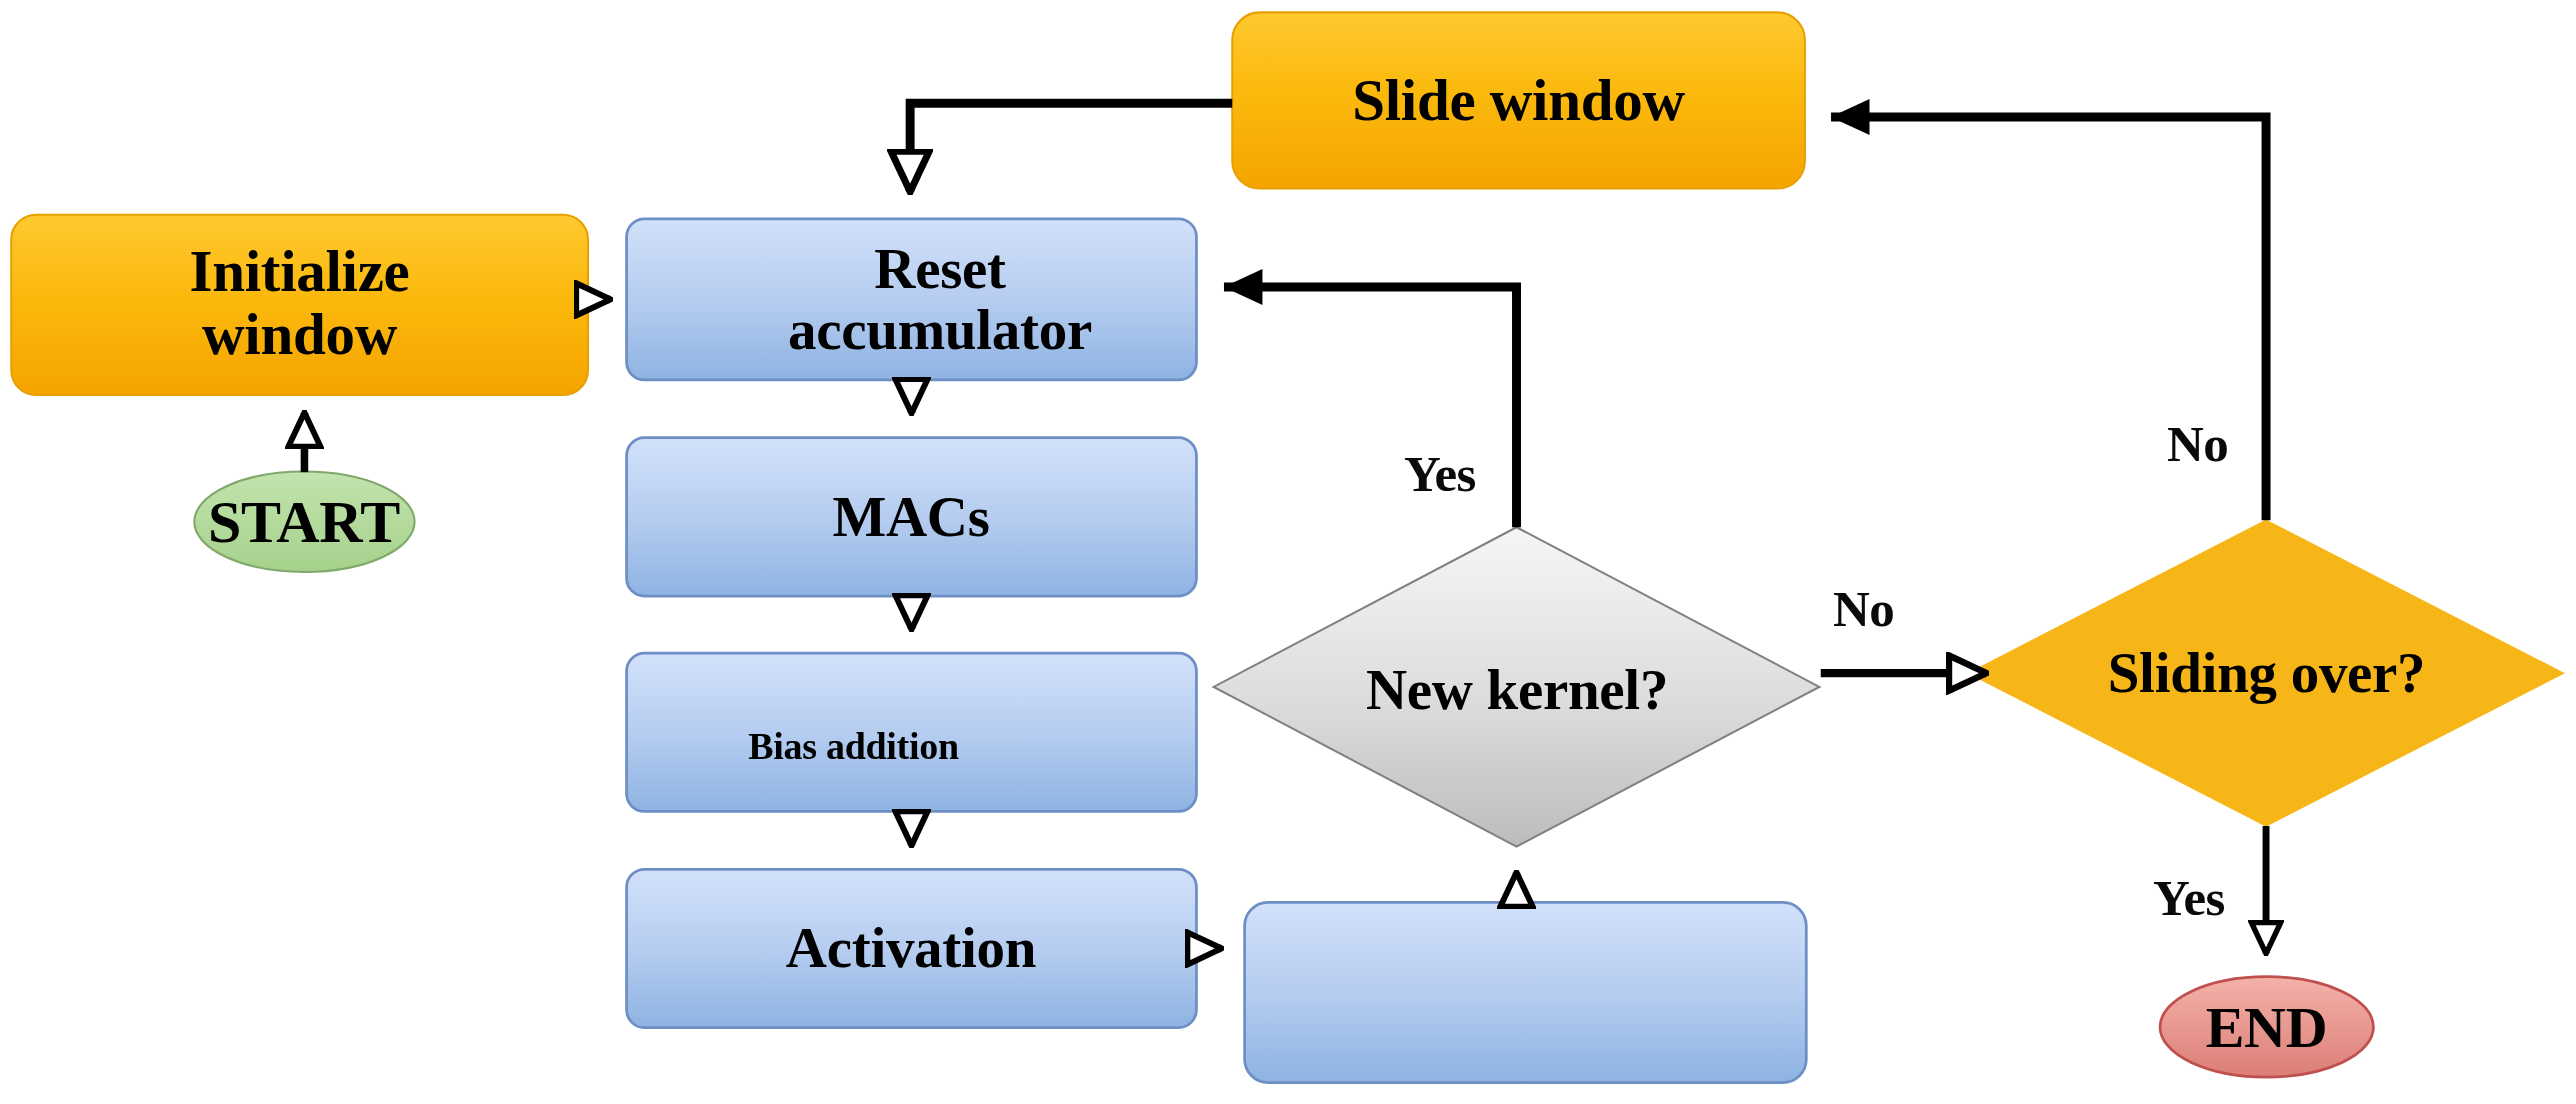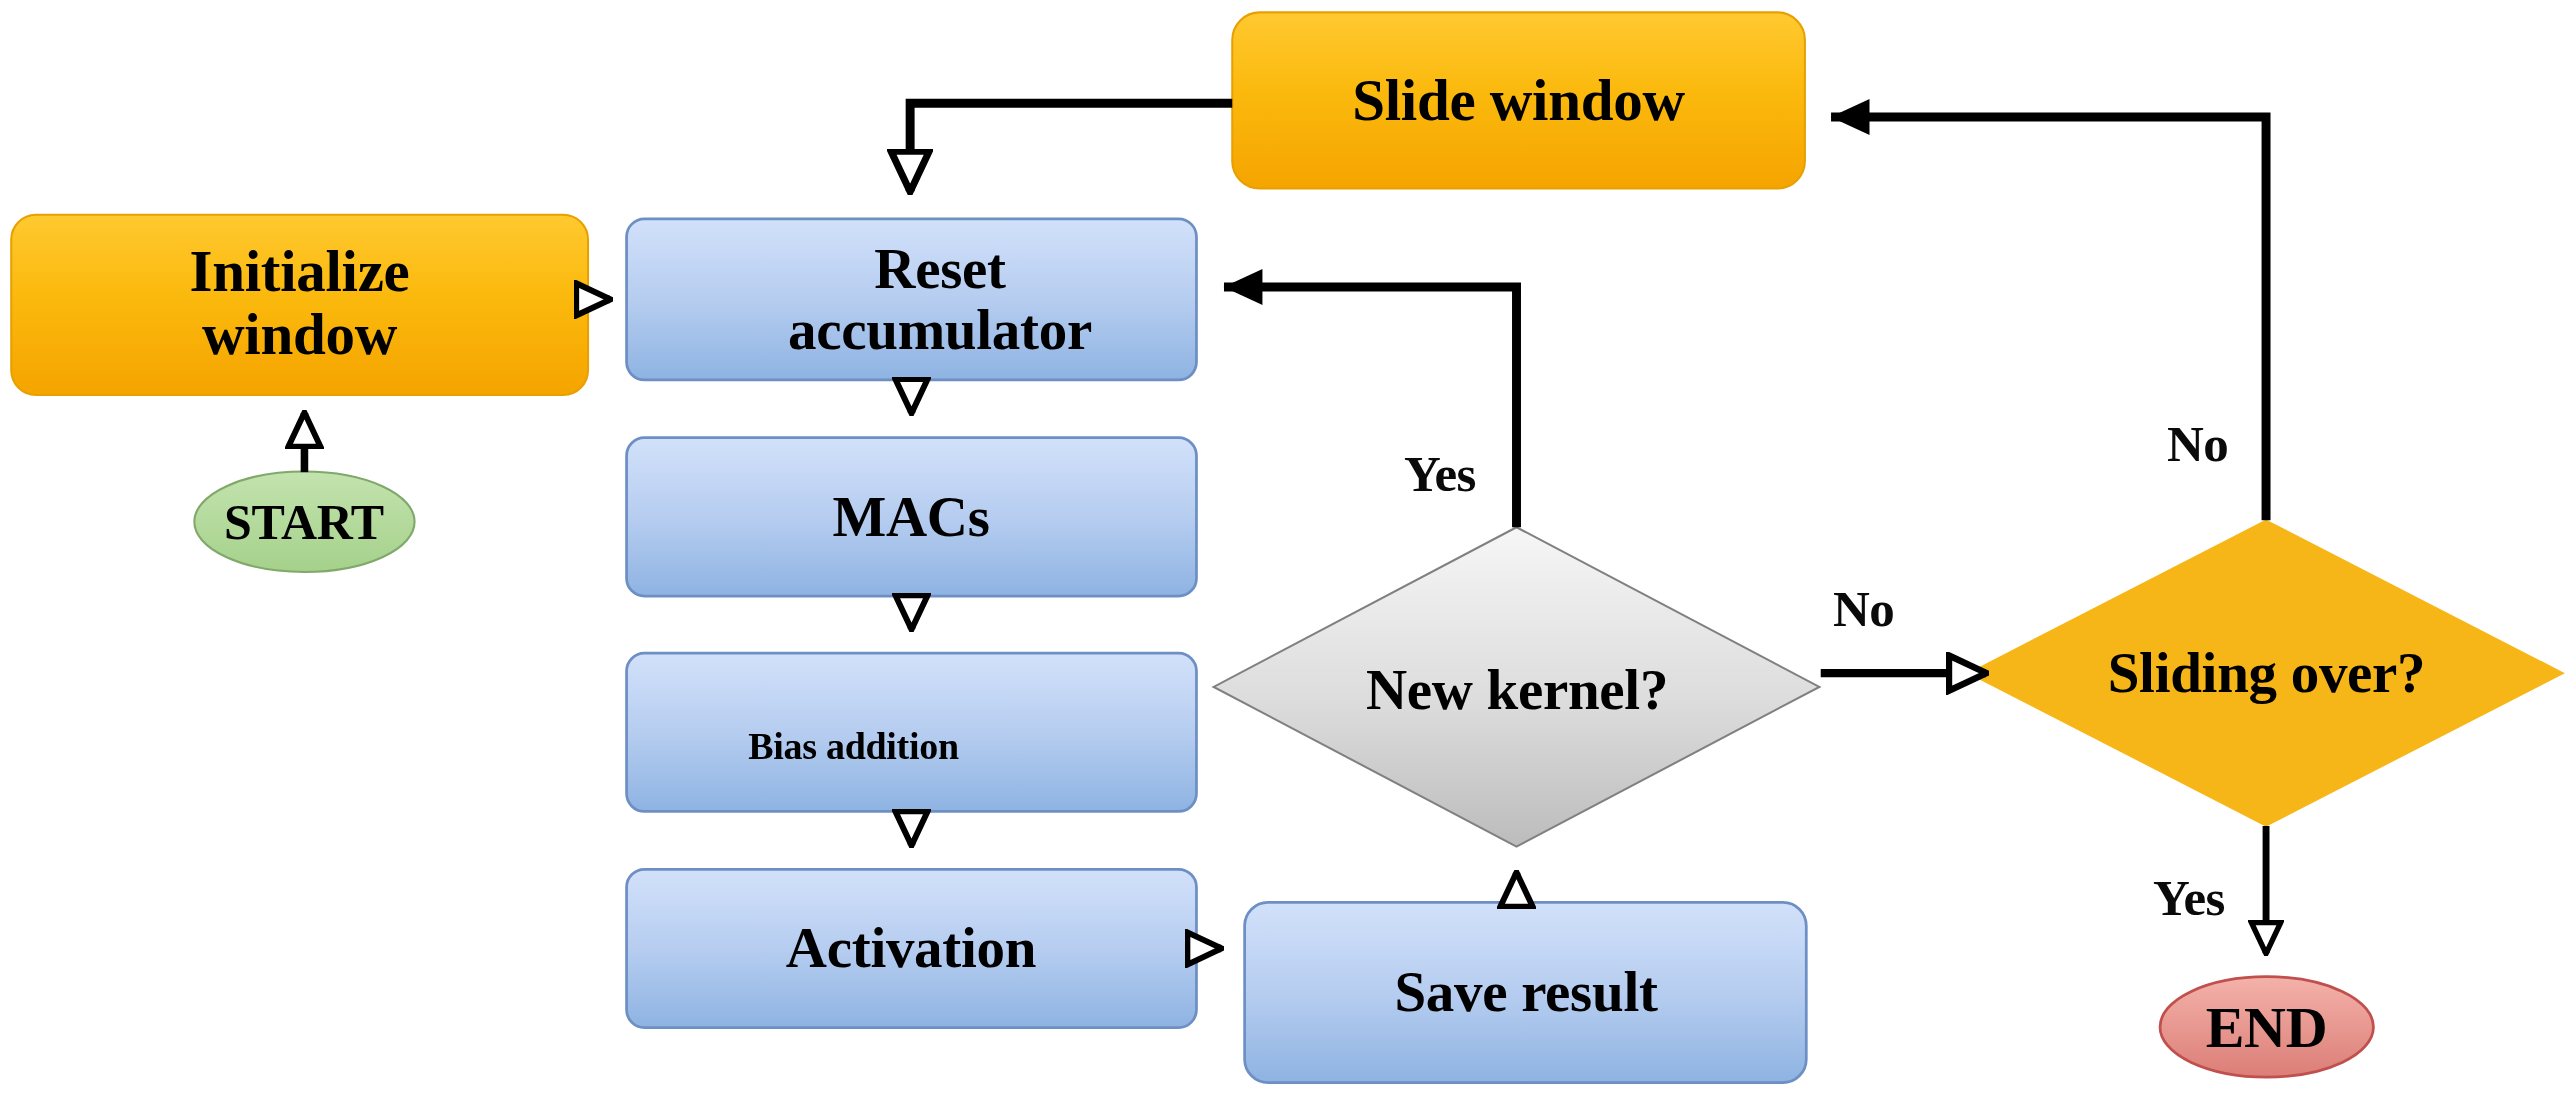--- a/index.html
+++ b/index.html
@@ -181,34 +181,33 @@
     </g>
 
     <g>
       <path d="M 3292 1200 L 3292 1385" fill="none" stroke="#000000" stroke-width="10" marker-end="url(#arrowHollow)"></path>
     </g>
   </svg>
 
   <div class="node-label" style="left:11px; top:215px; width:577px; height:176px; font-size:59px;">Initialize
 window</div>
 
-  <div class="node-label" style="left:194px; top:472px; width:220px; height:101px; font-size:50px;">START</div>
+  <div class="node-label" style="left:194px; top:472px; width:220px; height:101px; font-size:60px;">START</div>
 
   <div class="node-label" style="left:1232px; top:12.4px; width:573px; height:176px; font-size:59px;">Slide window</div>
 
   <div class="node-label" style="left:626px; top:219px; width:628px; height:161px; font-size:57px;">Reset
 accumulator</div>
 
   <div class="node-label" style="left:626px; top:438px; width:570px; height:158px; font-size:57px;text-align:right;">MACs</div>
 
   <div class="node-label" style="left:626px; top:653px; width:455px; height:158px; font-size:38px;margin-top:14px;">Bias addition</div>
 
   <div class="node-label" style="left:626px; top:869px; width:570px; height:158px; font-size:57px;">Activation</div>
 
-  <div class="node-label" style="left:1245px; top:902px; width:562px; height:180px; font-size:57px;">Save result</div>
 
   <div class="node-label" style="left:1214px; top:637px; width:606px; height:107px; font-size:57px;">New kernel?</div>
 
   <div class="node-label" style="left:1969px; top:620px; width:595px; height:107px; font-size:57px;">Sliding over?</div>
 
   <div class="node-label" style="left:2160px; top:977px; width:213px; height:101px; font-size:58px;">END</div>
 
   <div class="edge-label" style="left:1404px; top:449px;">Yes</div>
 
   <div class="edge-label" style="left:1833px; top:584px;">No</div>

